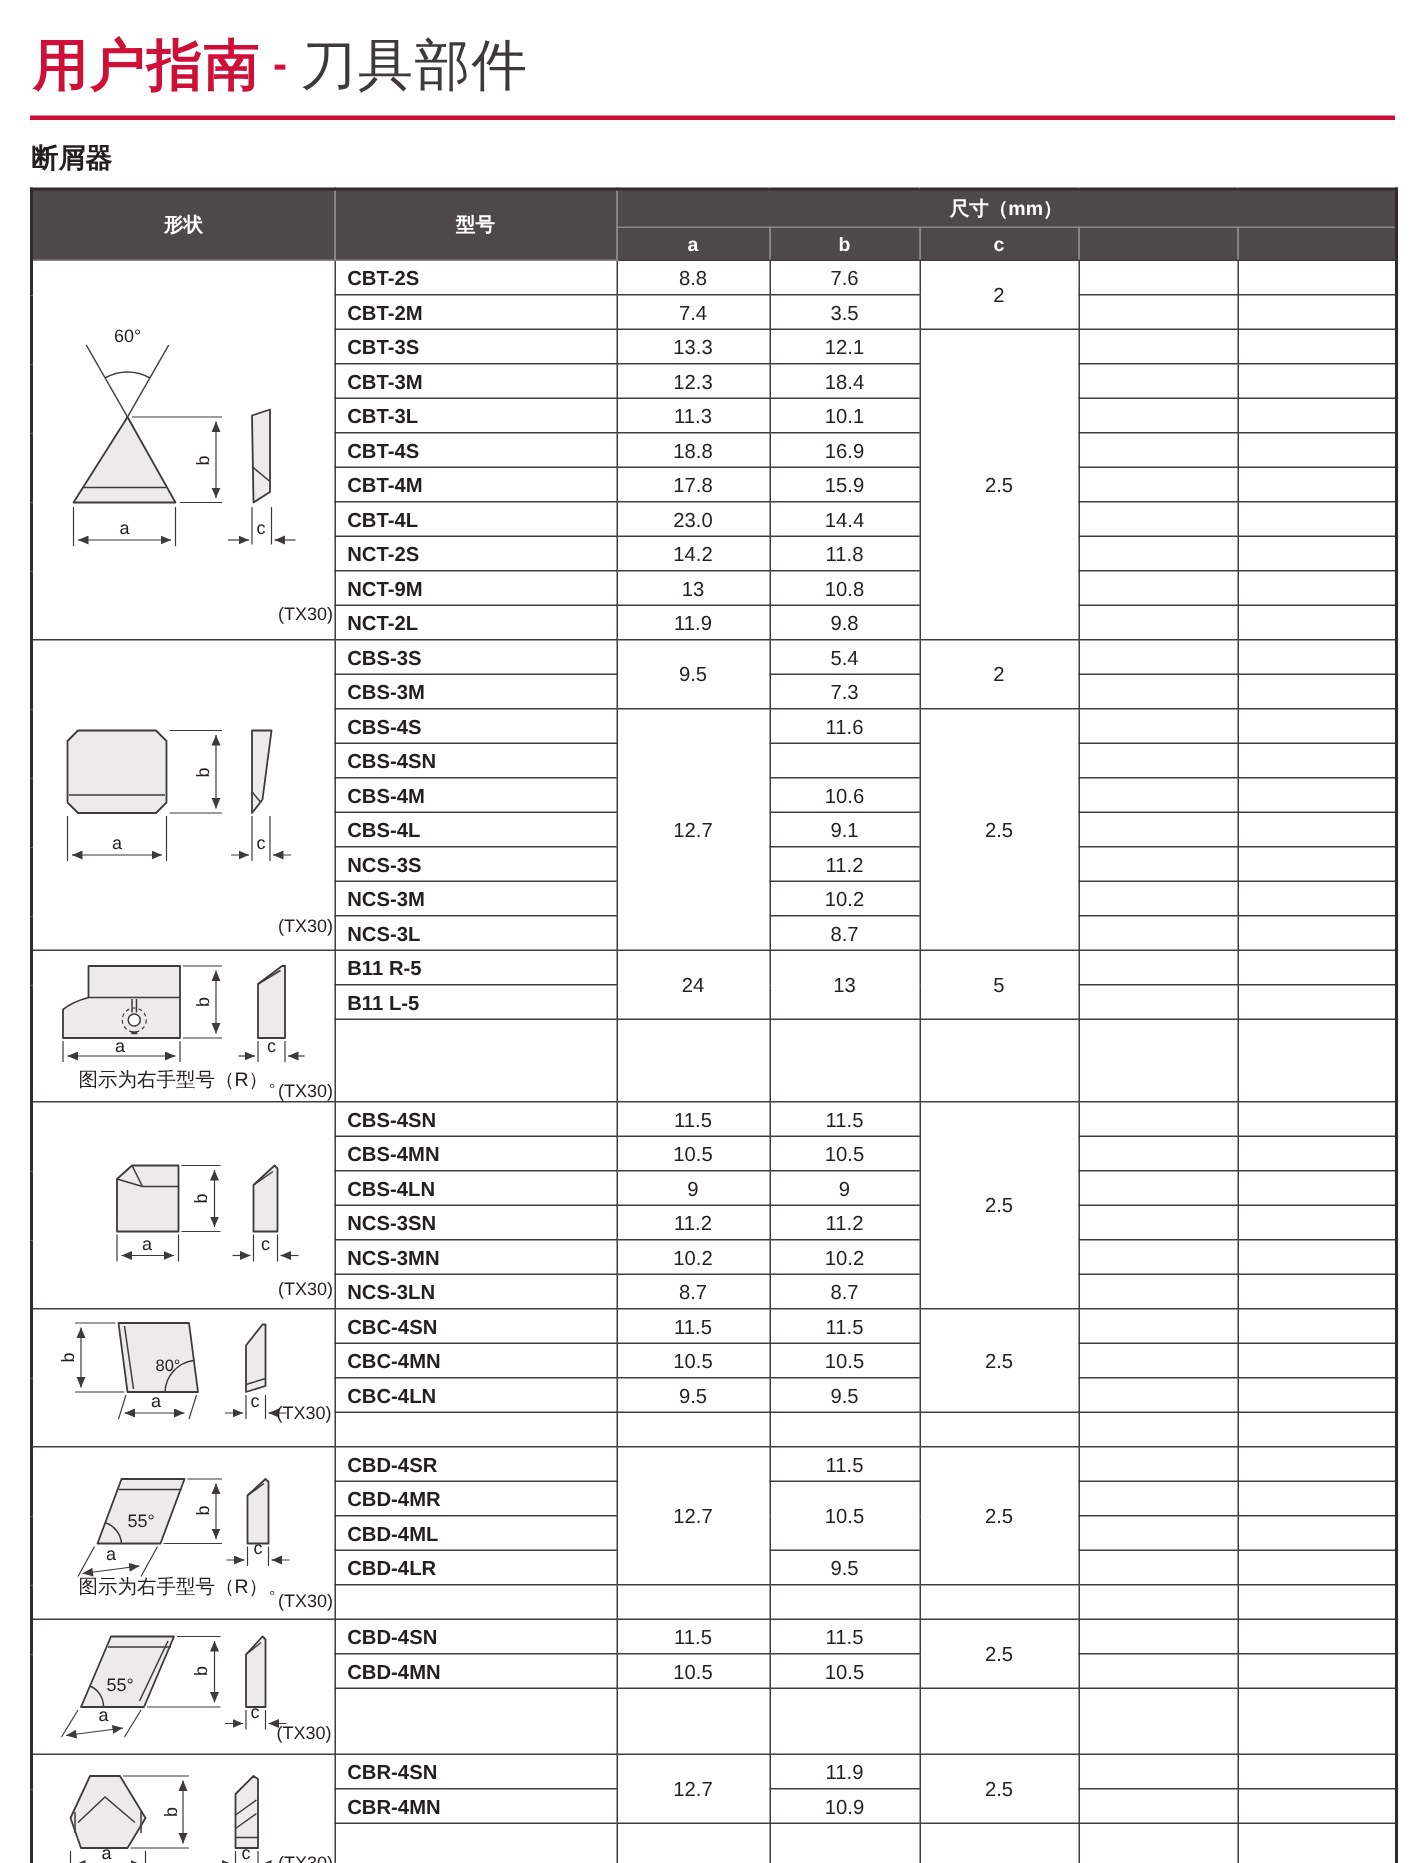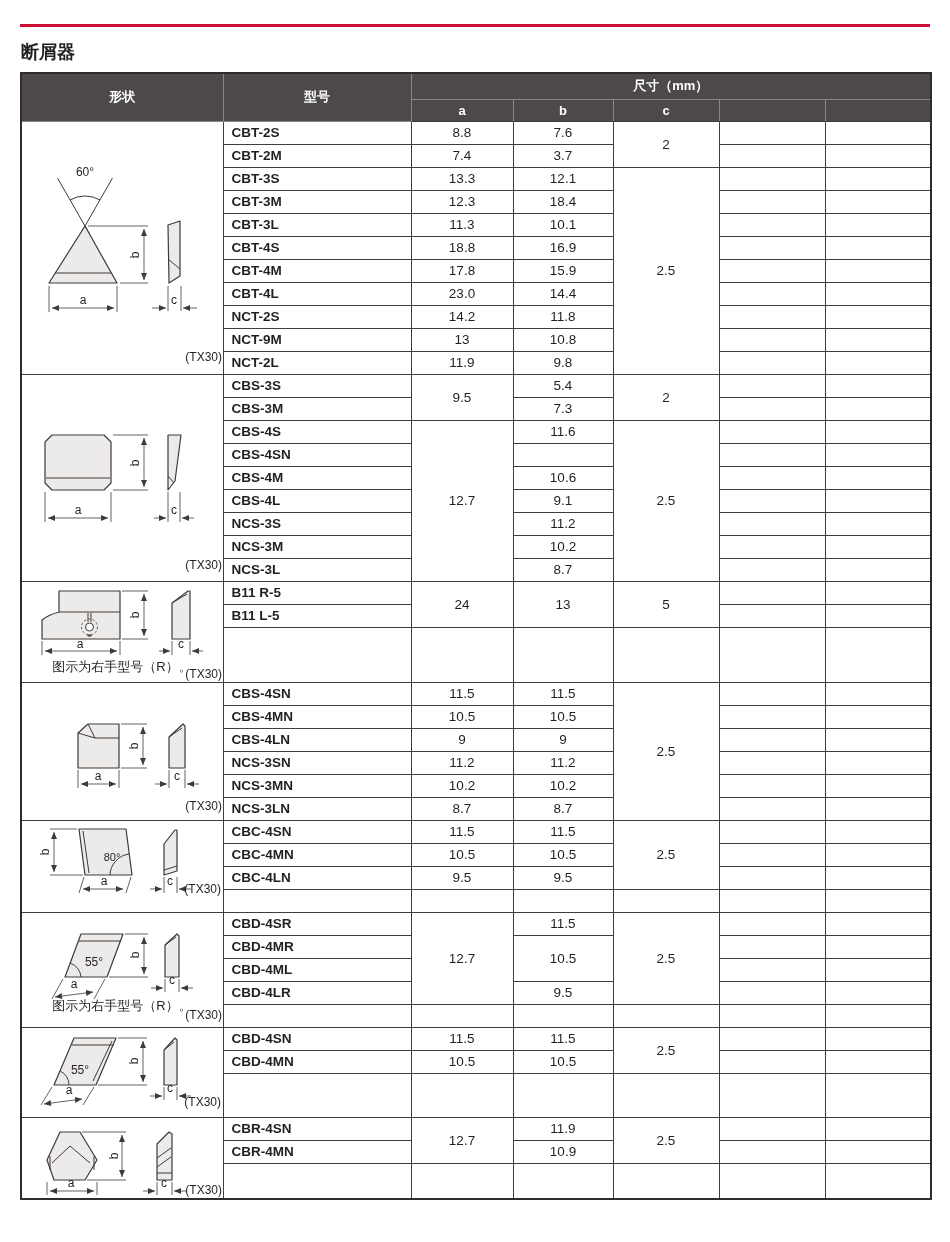--- a/index.html
+++ b/index.html
@@ -40,20 +40,21 @@
       <path d="M0,0 L7,3 L0,6 Z" fill="#3e3a39"></path>
     </marker>
     <marker id="arrS" markerWidth="9" markerHeight="8" refX="0" refY="3" orient="auto" markerUnits="userSpaceOnUse">
       <path d="M7,0 L0,3 L7,6 Z" fill="#3e3a39"></path>
     </marker>
   </defs>
 </svg>
 
 <div class="page">
 
+  <h1><span class="t-red">用户指南</span><span class="t-sep">-</span><span class="t-blk">刀具部件</span></h1>
 
   <div class="rule"></div>
 
   <div class="section">断屑器</div>
 
   <table>
     <colgroup>
       <col style="width:202px">
         <col style="width:188px">
         <col style="width:102px">
@@ -112,21 +113,21 @@
         <td class="model">CBT-2S</td>
         <td>8.8</td>
         <td>7.6</td>
         <td rowspan="2">2</td>
         <td></td>
           <td></td>
       </tr>
       <tr>
         <td class="model">CBT-2M</td>
         <td>7.4</td>
-        <td>3.7</td>
+        <td>3.5</td>
         <td></td>
           <td></td>
       </tr>
       <tr>
         <td class="model">CBT-3S</td>
         <td>13.3</td>
         <td>12.1</td>
         <td rowspan="9">2.5</td>
         <td></td>
           <td></td>

